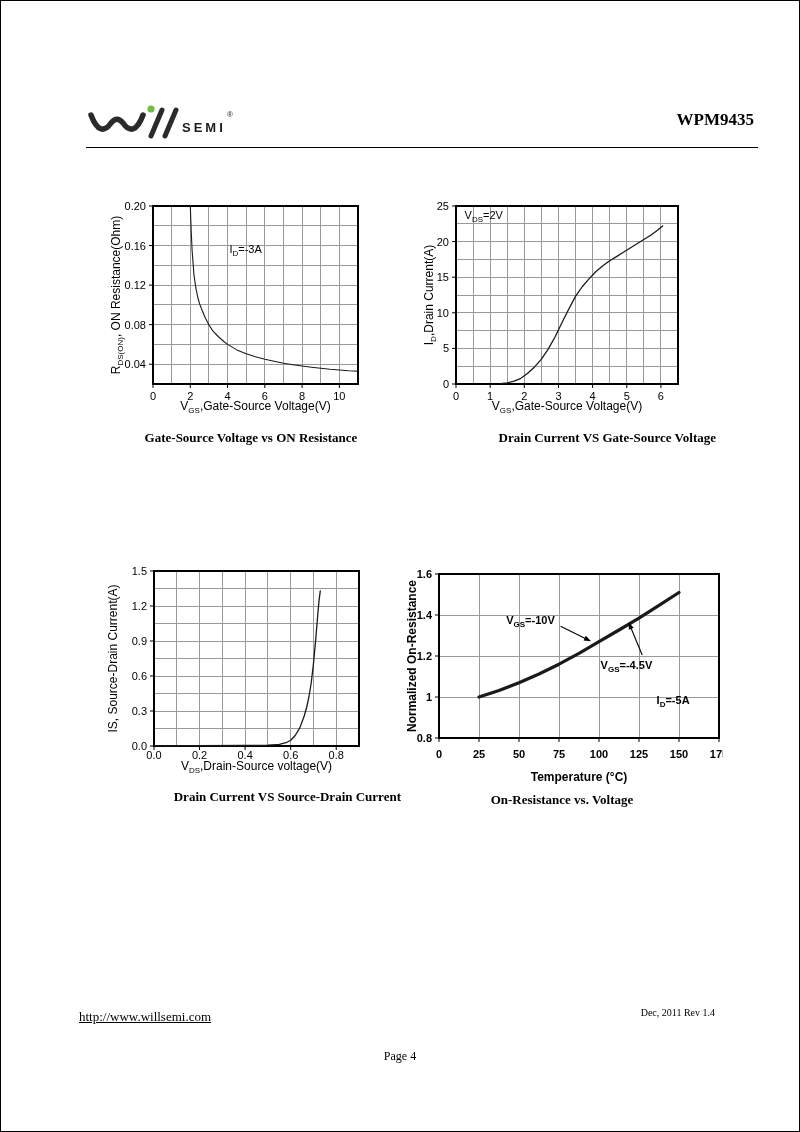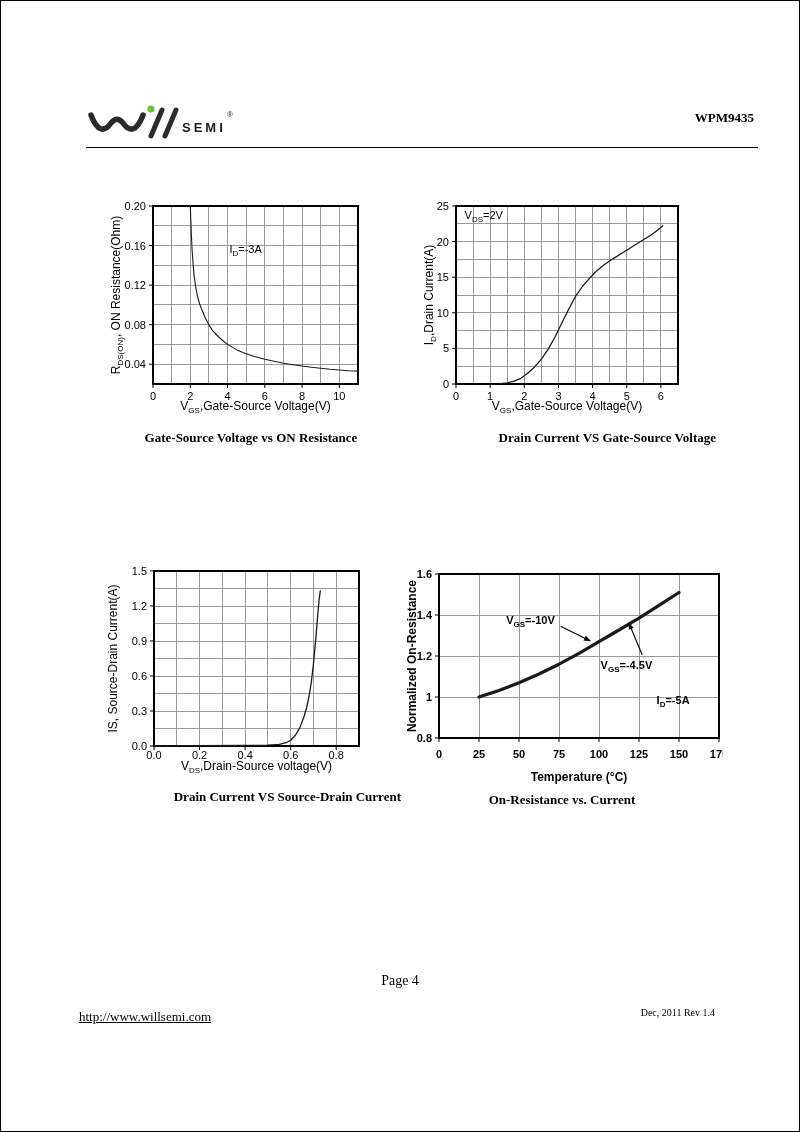--- a/index.html
+++ b/index.html
@@ -5,32 +5,32 @@
   html,body{margin:0;padding:0;background:#fff;}
   .page{position:relative;width:800px;height:1132px;background:#fff;border:1px solid #000;
         box-sizing:border-box;font-family:"Liberation Sans",sans-serif;overflow:hidden;}
   
   .logo{position:absolute;left:86px;top:102px;}
   .logo path{fill:none;stroke:#2b2b2b;stroke-linecap:round;}
   .logo-semi{font-family:"Liberation Sans",sans-serif;font-size:13px;font-weight:600;
              letter-spacing:3px;fill:#1c1c1c;}
   .logo-reg{font-family:"Liberation Sans",sans-serif;font-size:8px;fill:#1c1c1c;}
   .partnum{position:absolute;top:109px;right:45px;font-family:"Liberation Serif",serif;
-           font-weight:bold;font-size:13px;color:#000;}
+           font-weight:bold;font-size:17px;color:#000;}
   .rule{position:absolute;left:85px;top:146px;width:672px;border-top:1.6px solid #000;}
   
   .chart-block{position:absolute;}
   .chart-canvas{position:absolute;left:0;top:0;}
   .chart-canvas svg text{font-family:"Liberation Sans",sans-serif;fill:#000;}
   .caption{position:absolute;left:0;right:0;text-align:center;font-size:13px;font-weight:bold;color:#000;font-family:Liberation Serif, serif;}
   
   .f-url{position:absolute;left:78px;top:1008px;font-family:"Liberation Serif",serif;
          font-size:13px;color:#000;text-decoration:underline;}
-  .f-page{position:absolute;left:50%;transform:translateX(-50%);top:972px;
-          font-family:"Liberation Serif",serif;font-size:14px;color:#000;}
+  .f-page{position:absolute;left:50%;transform:translateX(-50%);top:1048px;
+          font-family:"Liberation Serif",serif;font-size:12px;color:#000;}
   .f-rev{position:absolute;right:84px;top:1006px;font-family:"Liberation Serif",serif;
          font-size:10px;color:#000;}
 </style>
 </head>
 <body>
 
 <div class="page">
 
   <div>
     <svg class="logo" width="152" height="40" viewBox="0 0 152 40">
@@ -245,21 +245,21 @@
           <text x="15" y="95" text-anchor="middle" font-size="12" font-weight="bold" transform="rotate(-90 15 95)"><tspan>Normalized On-Resistance</tspan></text>
           <path d="M78.0 136.0 L98.0 129.4 L118.0 121.7 L138.0 113.0 L158.0 103.2 L178.0 92.3 L198.0 80.7 L218.0 69.0 L238.0 57.1 L258.0 44.4 L278.0 31.5" fill="none" stroke="#1a1a1a" stroke-width="3.2" stroke-linejoin="round" stroke-linecap="round"></path>
           <line x1="159.6" y1="65.27500000000002" x2="187.3084474909498" y2="78.91503015467315" stroke="#000" stroke-width="1.1"></line>
           <polygon points="190,80.24000000000001 182.5714036129329,79.4810825354142 184.86801801149943,74.81572485306049" fill="#000"></polygon>
           <line x1="241.20000000000002" y1="93.97500000000001" x2="228.74904506810128" y2="63.94622634071491" stroke="#000" stroke-width="1.1"></line>
           <polygon points="227.6,61.17500000000001 232.68283465418926,66.64535573598032 227.87937566361677,68.63703385402256" fill="#000"></polygon>
           <text x="105.2" y="63.22500000000002" text-anchor="start" font-size="11" font-weight="bold"><tspan>V</tspan><tspan dy="3" font-size="8">GS</tspan><tspan dy="-3">=-10V</tspan></text>
           <text x="199.60000000000002" y="108.325" text-anchor="start" font-size="11" font-weight="bold"><tspan>V</tspan><tspan dy="3" font-size="8">GS</tspan><tspan dy="-3">=-4.5V</tspan></text>
           <text x="255.6" y="143.175" text-anchor="start" font-size="11" font-weight="bold"><tspan>I</tspan><tspan dy="3" font-size="8">D</tspan><tspan dy="-3">=-5A</tspan></text>
         </svg></div>
-    <div class="caption" style="top:231px;">On-Resistance vs. Current</div>
+    <div class="caption" style="top:231px;">On-Resistance vs. Voltage</div>
   </div>
 
   <div>
     <a class="f-url" href="#">http://www.willsemi.com</a>
     <div class="f-page">Page 4</div>
     <div class="f-rev">Dec, 2011 Rev 1.4</div>
   </div>
 
 </div>
 

